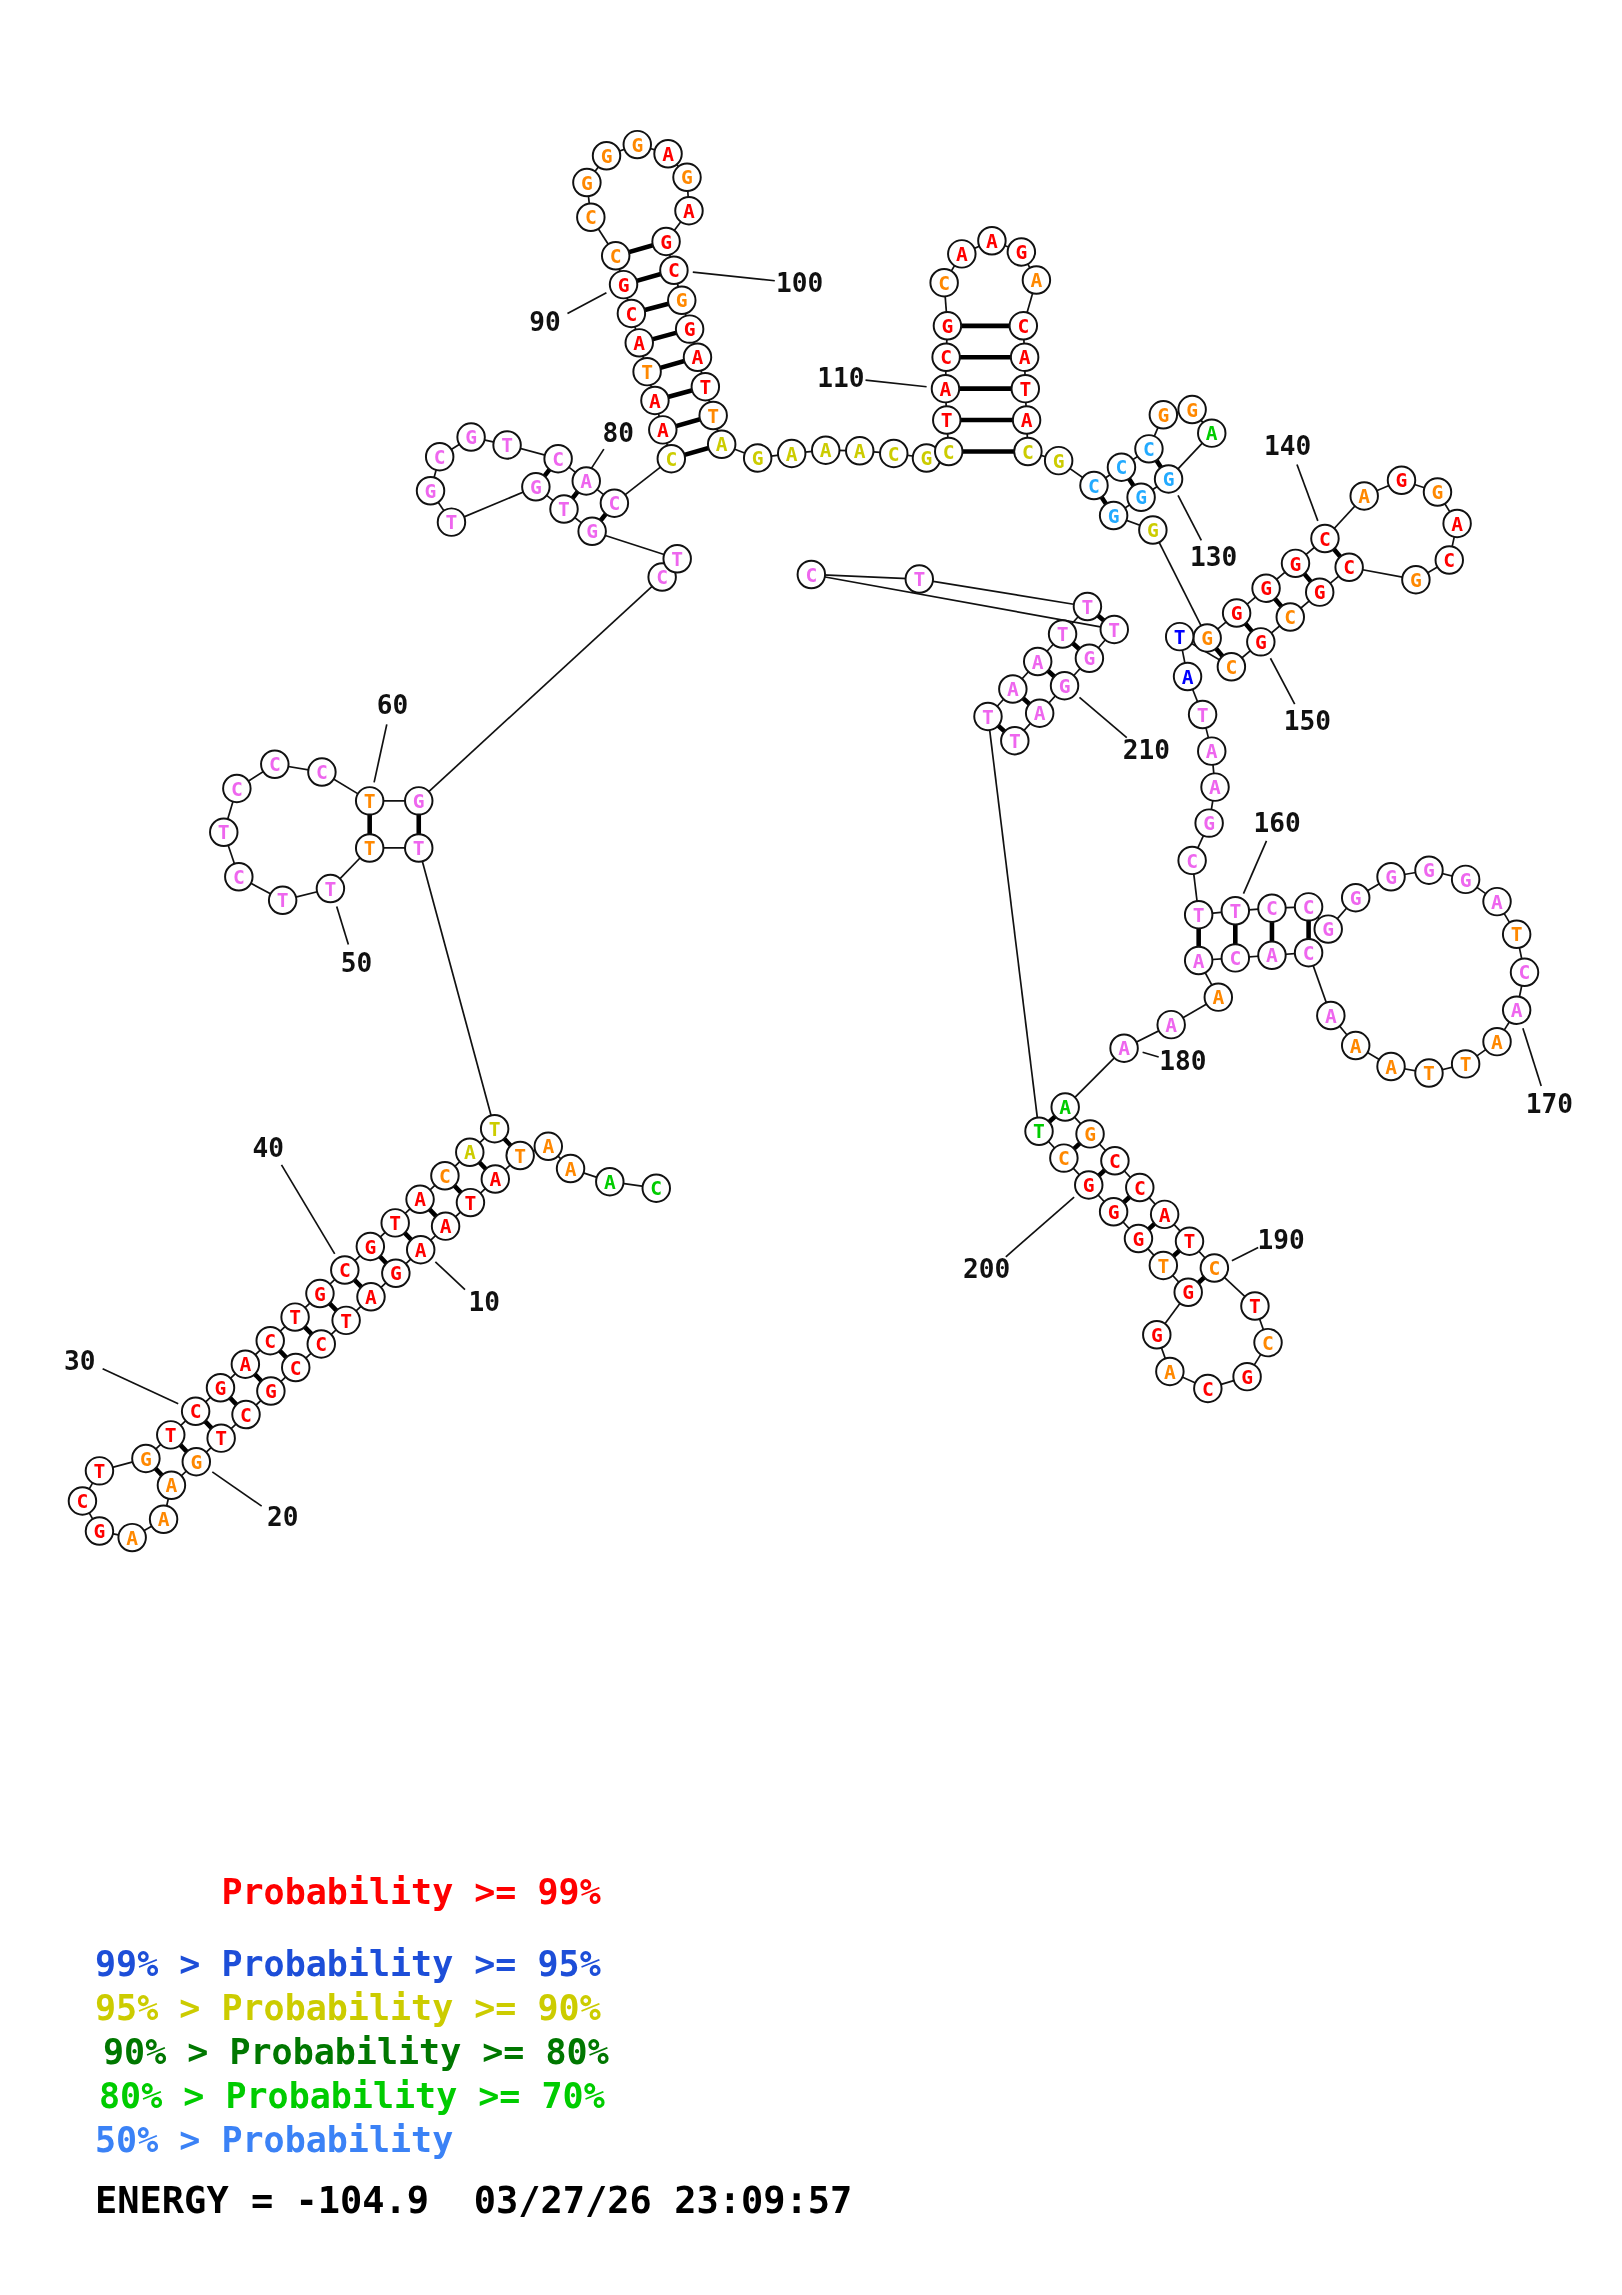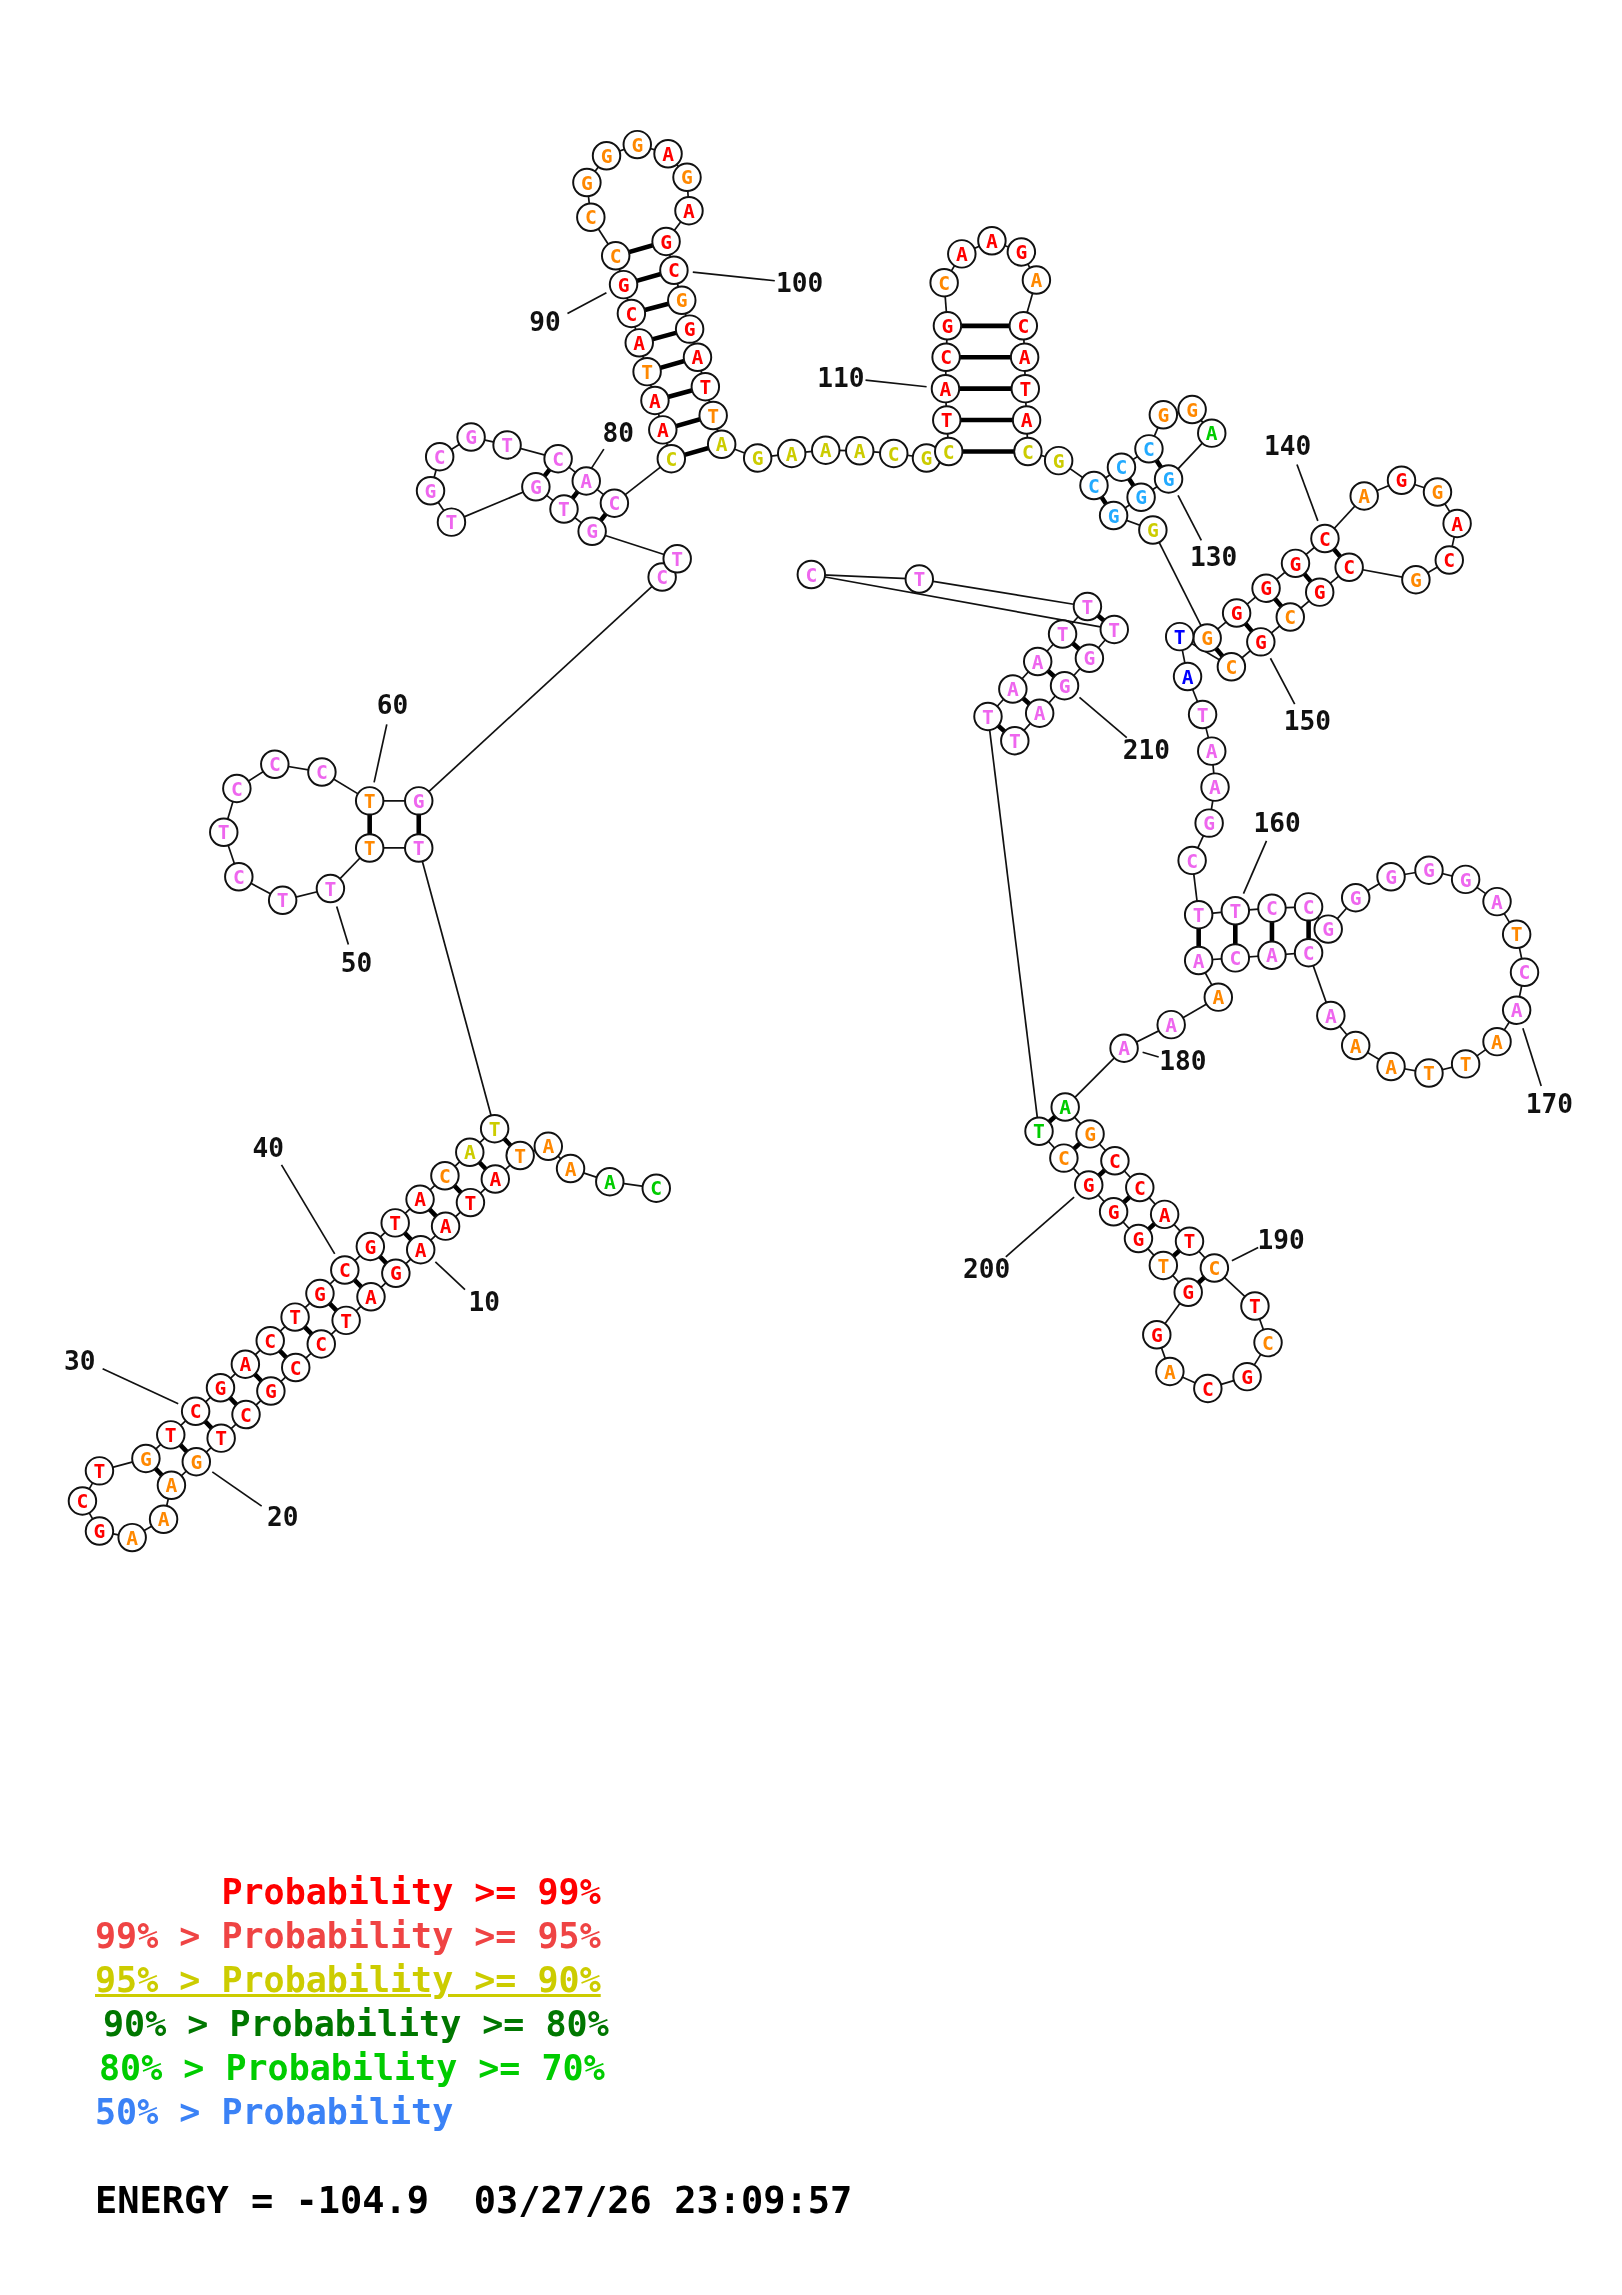--- a/index.html
+++ b/index.html
@@ -1114,22 +1114,22 @@
         <text x="2368" y="1688" text-anchor="middle" dominant-baseline="central" fill="#111" font-size="40" font-weight="bold" font-family="&quot;DejaVu Sans Mono&quot;,monospace">170</text>
         <text x="1808" y="1622" text-anchor="middle" dominant-baseline="central" fill="#111" font-size="40" font-weight="bold" font-family="&quot;DejaVu Sans Mono&quot;,monospace">180</text>
         <text x="1958" y="1895" text-anchor="middle" dominant-baseline="central" fill="#111" font-size="40" font-weight="bold" font-family="&quot;DejaVu Sans Mono&quot;,monospace">190</text>
         <text x="1508" y="1940" text-anchor="middle" dominant-baseline="central" fill="#111" font-size="40" font-weight="bold" font-family="&quot;DejaVu Sans Mono&quot;,monospace">200</text>
         <text x="1752" y="1146" text-anchor="middle" dominant-baseline="central" fill="#111" font-size="40" font-weight="bold" font-family="&quot;DejaVu Sans Mono&quot;,monospace">210</text>
       </g>
   </svg>
 
   <div class="legend" id="legend">
       <span class="legend-line" style="color: rgb(255, 0, 0); margin-top: 44px;">      Probability &gt;= 99%</span>
-      <span class="legend-line" style="color: #ef4444;">99% &gt; Probability &gt;= 95%</span>
-      <span class="legend-line" style="color: rgb(204, 204, 0); text-decoration: underline;">95% &gt; Probability &gt;= 90%</span>
+      <span class="legend-line" style="color: #1d4ed8; margin-top: 28px;">99% &gt; Probability &gt;= 95%</span>
+      <span class="legend-line" style="color: rgb(204, 204, 0);">95% &gt; Probability &gt;= 90%</span>
       <span class="legend-line" style="color: rgb(0, 119, 0); margin-left: 8px;">90% &gt; Probability &gt;= 80%</span>
       <span class="legend-line" style="color: rgb(0, 204, 0); text-align: center;">80% &gt; Probability &gt;= 70%</span>
       <span class="legend-line" style="color: #3b82f6;">50% &gt; Probability</span>
     </div>
 
   <div class="energy">ENERGY = -104.9  03/27/26 23:09:57</div>
 
 </div>
 
 

